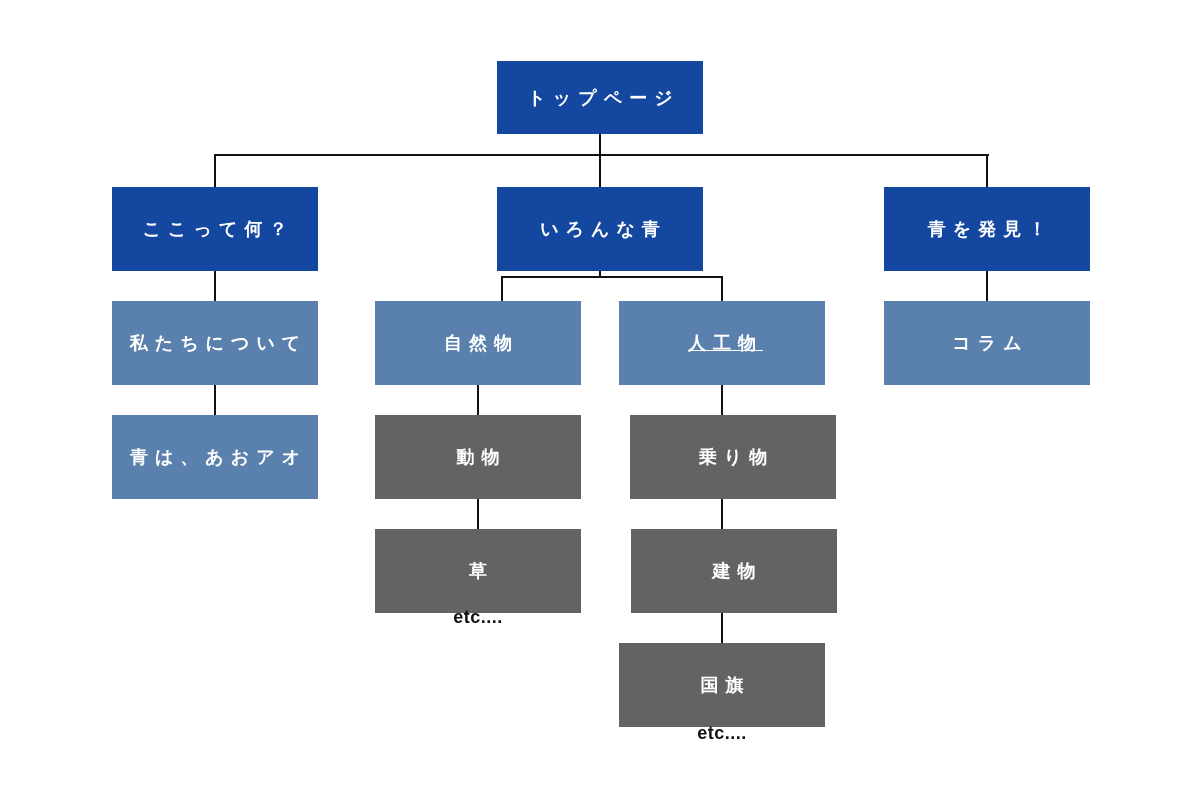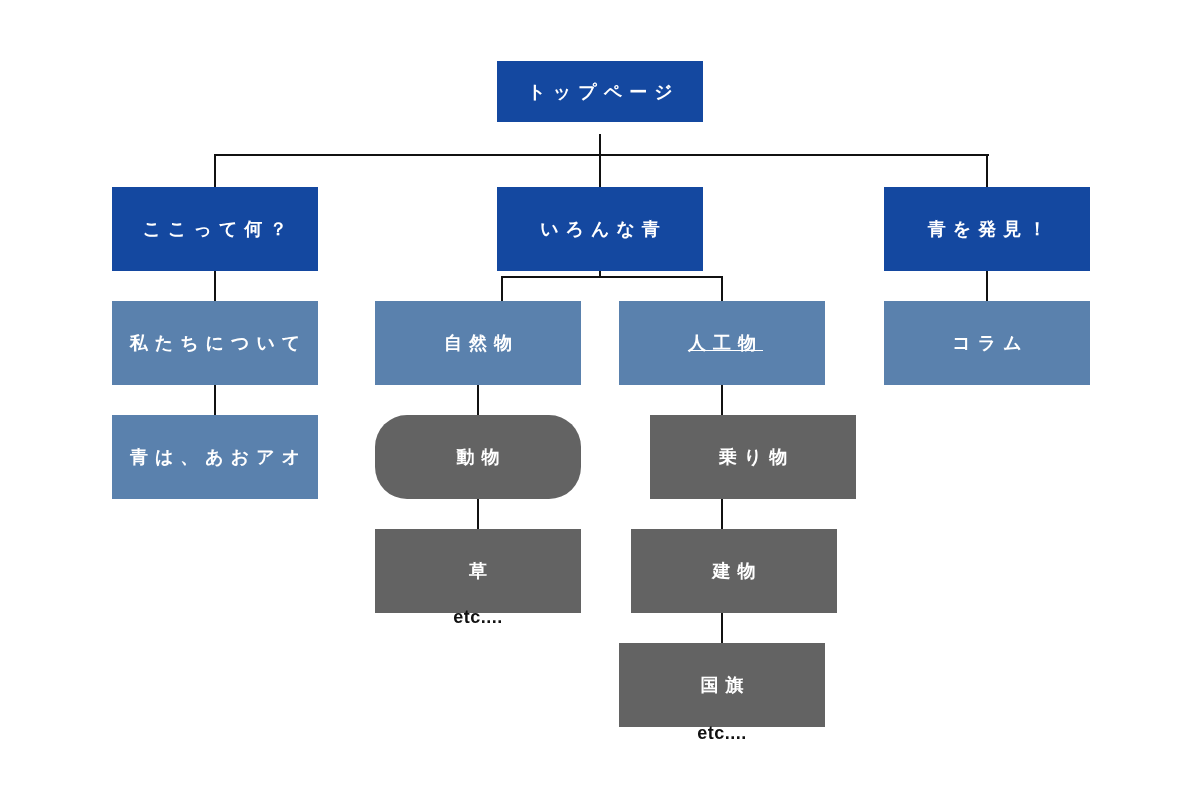--- a/index.html
+++ b/index.html
@@ -42,31 +42,31 @@
     position: absolute;
     width: 206px;
     text-align: center;
     font-weight: bold;
     font-size: 18px;
     letter-spacing: 0.5px;
     color: var(--annotation-text, #111111);
   }
 
   
-  #n-top-page        { left: 497px; top: 61px; height: 61px; }
+  #n-top-page        { left: 497px; top: 61px; height: 73px; }
   #n-what-is-here    { left: 112px; top: 187px; }
   #n-various-blues   { left: 497px; top: 187px; font-family: Liberation Serif, serif; }
   #n-discover-blue   { left: 884px; top: 187px; }
   #n-about-us        { left: 112px; top: 301px; }
   #n-natural-things  { left: 375px; top: 301px; }
   #n-artificial      { left: 619px; top: 301px; text-decoration: underline; }
   #n-column          { left: 884px; top: 301px; }
   #n-blue-is-aoao    { left: 112px; top: 415px; }
-  #n-animals         { left: 375px; top: 415px; border-radius: 32px; }
-  #n-vehicles        { left: 650px; top: 415px; }
+  #n-animals         { left: 375px; top: 415px; }
+  #n-vehicles        { left: 630px; top: 415px; }
   #n-grass           { left: 375px; top: 529px; }
   #n-buildings       { left: 619px; top: 529px; margin-left: 12px; }
   #n-national-flags  { left: 619px; top: 643px; }
 
   
   #l-top-stem        { left: 599px; top: 134px; width: 2px;  height: 21px; }
   #l-top-hbar        { left: 214px; top: 154px; width: 775px; height: 2px; }
   #l-drop-what       { left: 214px; top: 154px; width: 2px;  height: 33px; }
   #l-drop-various    { left: 599px; top: 154px; width: 2px;  height: 33px; }
   #l-drop-discover   { left: 986px; top: 154px; width: 2px;  height: 33px; }

